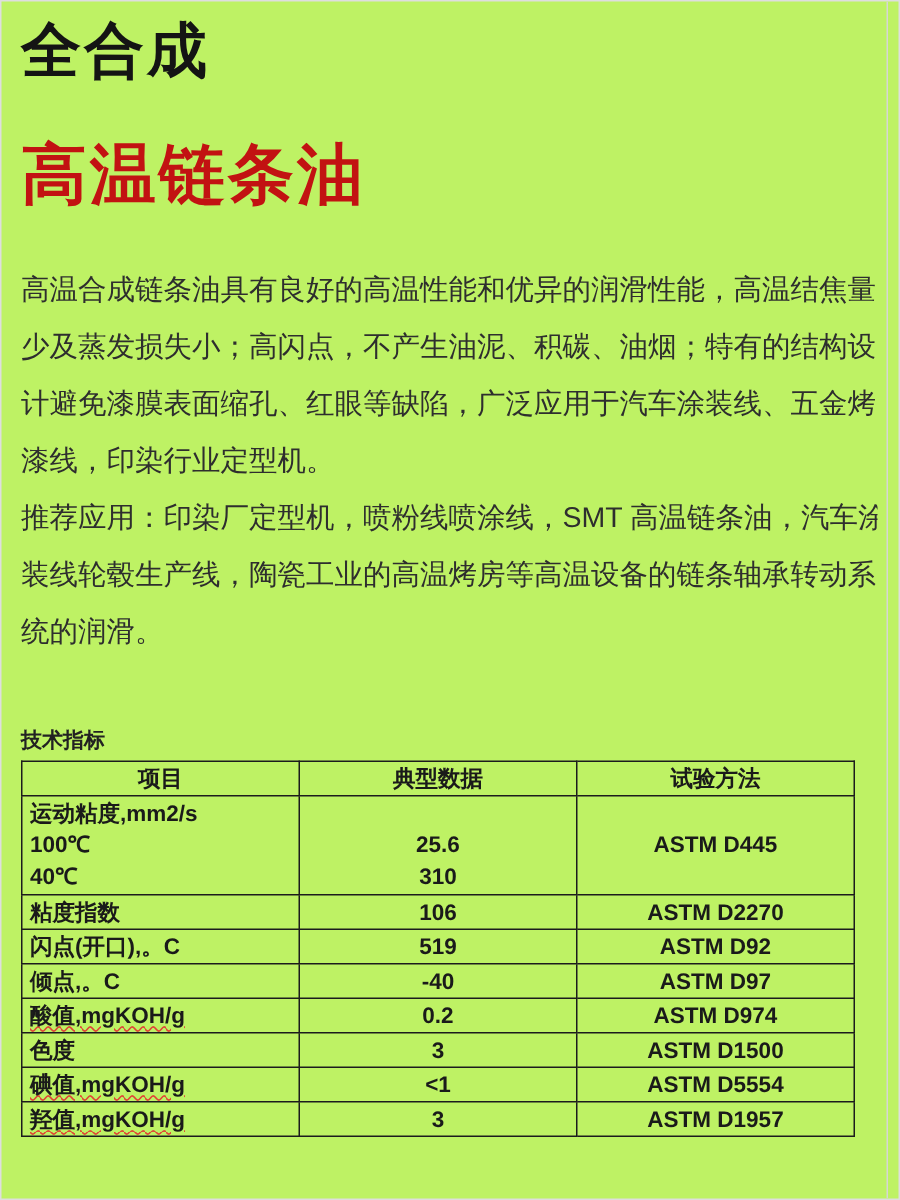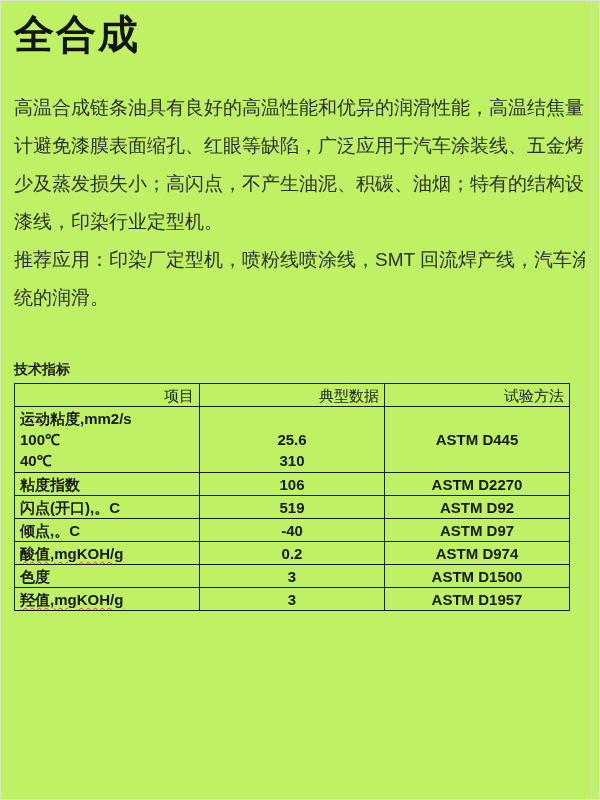--- a/index.html
+++ b/index.html
@@ -45,21 +45,21 @@
   table.specs th, table.specs td {
     border:1.6px solid #1c1c1c;
     padding:1px 5px;
     font-size:15px;
     font-weight:600;
     color:#1a1a1a;
     line-height:19px;
     height:20px;
     overflow:hidden;
   }
-  table.specs th { text-align:right; font-weight:400; }
+  table.specs th { text-align:center; font-weight:700; }
   td.c-label { text-align:left; }
   td.c-value, td.c-method { text-align:center; vertical-align:middle; }
   .cell-line { line-height:21px; height:21px; white-space:nowrap; }
   .squiggle {
     text-decoration:underline;
     text-decoration-style:wavy;
     text-decoration-color:#e04434;
     text-decoration-thickness:1px;
     text-underline-offset:2px;
     text-align:right;
@@ -69,30 +69,32 @@
     background:#d6d6d6;
   }
 </style>
 </head>
 <body>
 
 <div class="page">
 
   <h1 class="title-black">全合成</h1>
 
+  <h2 class="title-red">高温链条油</h2>
 
   <div class="body-text">
     <div>
         <div class="line">高温合成链条油具有良好的高温性能和优异的润滑性能，高温结焦量</div>
+        <div class="line">少及蒸发损失小；高闪点，不产生油泥、积碳、油烟；特有的结构设</div>
         <div class="line">计避免漆膜表面缩孔、红眼等缺陷，广泛应用于汽车涂装线、五金烤</div>
-        <div class="line">少及蒸发损失小；高闪点，不产生油泥、积碳、油烟；特有的结构设</div>
         <div class="line">漆线，印染行业定型机。</div>
       </div>
     <div>
-        <div class="line">推荐应用：印染厂定型机，喷粉线喷涂线，SMT 回流焊产线，汽车涂</div>
+        <div class="line">推荐应用：印染厂定型机，喷粉线喷涂线，SMT 高温链条油，汽车涂</div>
+        <div class="line">装线轮毂生产线，陶瓷工业的高温烤房等高温设备的链条轴承转动系</div>
         <div class="line">统的润滑。</div>
       </div>
   </div>
 
   <div class="specs-heading">技术指标</div>
 
   <table class="specs">
     <colgroup>
         <col>
         <col>
@@ -138,20 +140,25 @@
           <td class="c-label"><span class="squiggle">酸值,mgKOH/g</span></td>
           <td class="c-value">0.2</td>
           <td class="c-method">ASTM D974</td>
         </tr>
         <tr>
           <td class="c-label"><span>色度</span></td>
           <td class="c-value">3</td>
           <td class="c-method">ASTM D1500</td>
         </tr>
         <tr>
+          <td class="c-label"><span class="squiggle">碘值,mgKOH/g</span></td>
+          <td class="c-value">&lt;1</td>
+          <td class="c-method">ASTM D5554</td>
+        </tr>
+        <tr>
           <td class="c-label"><span class="squiggle">羟值,mgKOH/g</span></td>
           <td class="c-value">3</td>
           <td class="c-method">ASTM D1957</td>
         </tr>
       </tbody>
   </table>
 
   <div class="frame-line-right"></div>
 </div>
 

